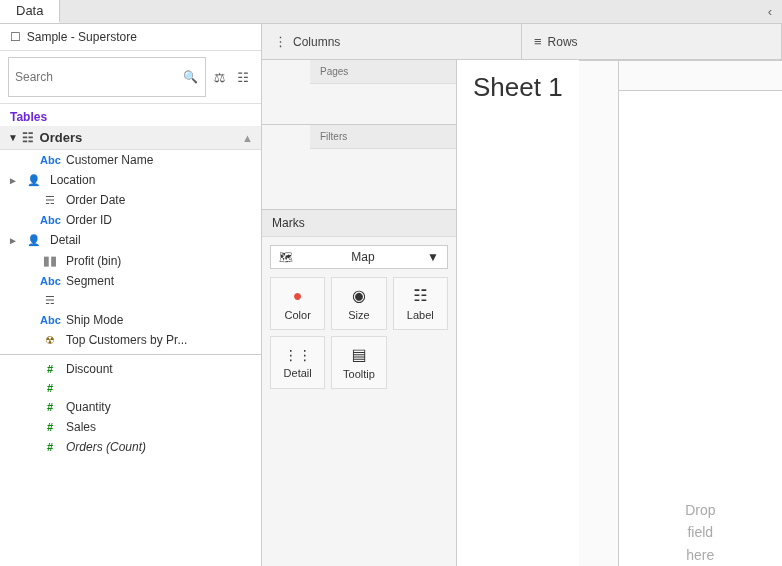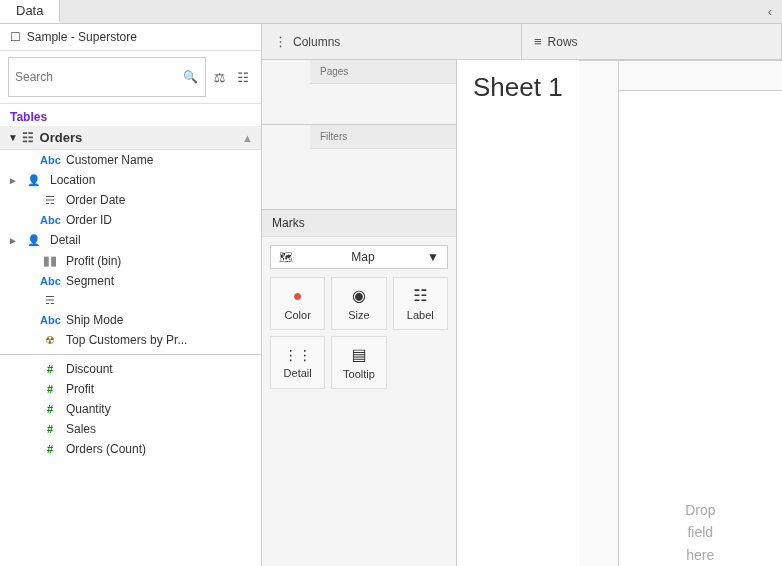--- a/index.html
+++ b/index.html
@@ -164,21 +164,21 @@
       font-size: 11px;
       width: 20px;
       text-align: center;
     }
     .field-type-abc { color: #1a73e8; font-weight: bold; text-align: right; }
     .field-type-geo { color: #666; }
     .field-type-date { color: #555; }
     .field-type-hash { color: #0a8a0a; font-weight: bold; }
     .field-type-calc { color: #555; }
     .field-name { flex: 1; }
-    .field-name.italic { }
+    .field-name.italic { font-style: italic; }
 
     
     .right-panel {
       flex: 1;
       display: flex;
       flex-direction: column;
       background: #f5f5f5;
     }
 
     
@@ -451,21 +451,20 @@
 
       <div class="field-item">
         <span class="expand-arrow"></span>
         <span class="field-type-icon field-type-hash">#</span>
         <span class="field-name">Discount</span>
       </div>
 
       <div class="field-item">
         <span class="expand-arrow"></span>
         <span class="field-type-icon field-type-hash">#</span>
-        <span class="field-name">Profit</span>
       </div>
 
       <div class="field-item">
         <span class="expand-arrow"></span>
         <span class="field-type-icon field-type-hash">#</span>
         <span class="field-name">Quantity</span>
       </div>
 
       <div class="field-item">
         <span class="expand-arrow"></span>

